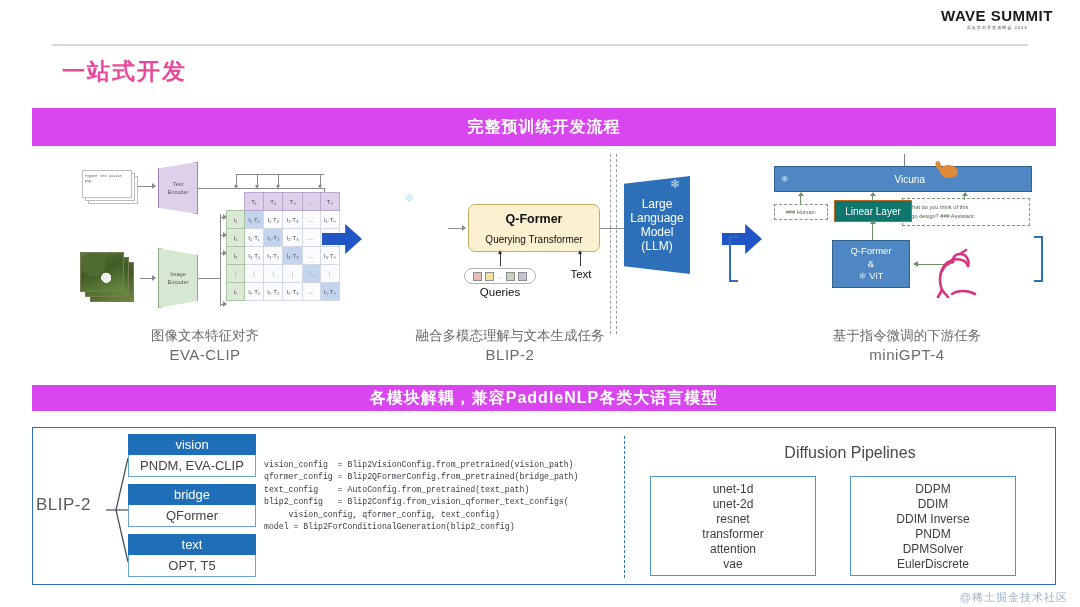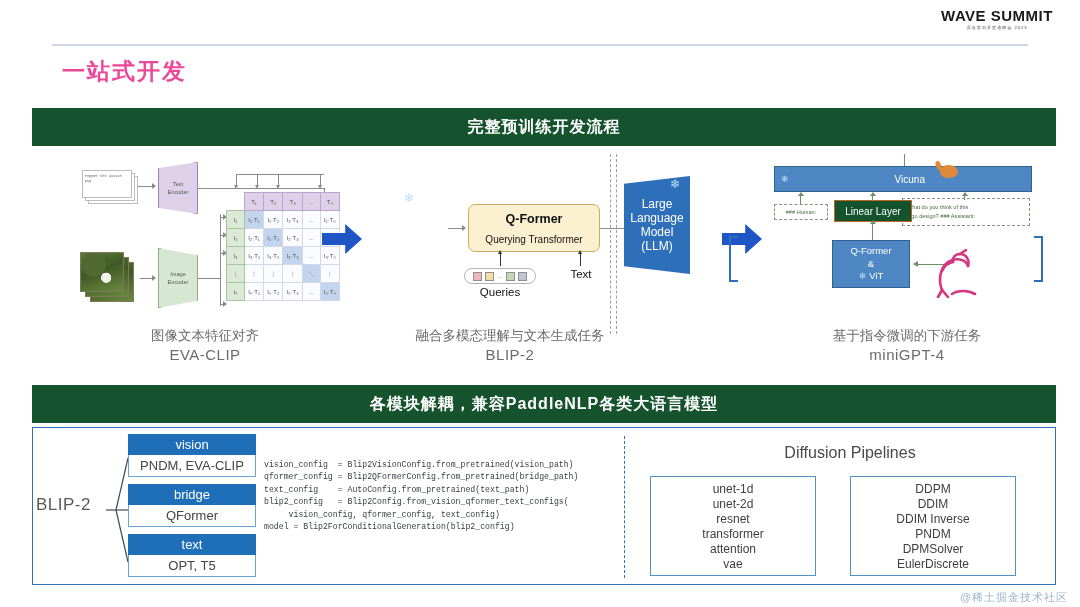--- a/index.html
+++ b/index.html
@@ -31,26 +31,26 @@
     font-size: 23px; font-weight: bold; color: #ec4899;
     letter-spacing: 2px;
   }
   #title-rule {
     position: absolute; left: 52px; top: 44px; width: 976px; height: 2px;
     background: #cfd8e4;
   }
 
   
   .banner {
-    position: absolute; background: #14532d; color: #fff;
+    position: absolute; background: #d946ef; color: #fff;
     display: flex; align-items: center; justify-content: center;
     font-size: 16px; font-weight: bold; letter-spacing: 1px;
   }
   #banner-top    { left: 32px; top: 108px; width: 1024px; height: 38px; }
-  #banner-bottom { left: 32px; top: 385px; width: 1024px; height: 38px; }
+  #banner-bottom { left: 32px; top: 385px; width: 1024px; height: 26px; }
 
   
   #diagram-panel {
     position: absolute; left: 32px; top: 152px; width: 1024px; height: 225px;
     background: #fff;
   }
   #diagram-caption-row {
     position: absolute; left: 32px; top: 327px; width: 1024px; height: 46px;
   }
   .diagram-caption {
@@ -209,21 +209,21 @@
     position: absolute; border: 1px dashed #7f9a78; background: #fff;
     color: #4a6b44; font-size: 5.6px; line-height: 1.55;
     padding: 3px 4px; display: flex; align-items: center;
   }
   #prompt-human { left: 42px; top: 48px; width: 54px; height: 16px;
     justify-content: center; }
   #prompt-assistant { left: 170px; top: 42px; width: 128px; height: 28px; }
 
   #linear-layer {
     position: absolute; left: 102px; top: 44px; width: 78px; height: 22px;
-    background: #14532d; border: 1px solid #b9681d; color: #fff;
+    background: #0f766e; border: 1px solid #b9681d; color: #fff;
     display: flex; align-items: center; justify-content: center;
     font-size: 10px;
   }
   #qformer-vit {
     position: absolute; left: 100px; top: 84px; width: 78px; height: 48px;
     background: #4f87c4; border: 1px solid #2f628f; color: #fff;
     display: flex; flex-direction: column; align-items: center; justify-content: center;
     font-size: 9.5px; line-height: 1.3;
   }
   #qformer-vit .vit-row { display: flex; align-items: center; gap: 3px; }

